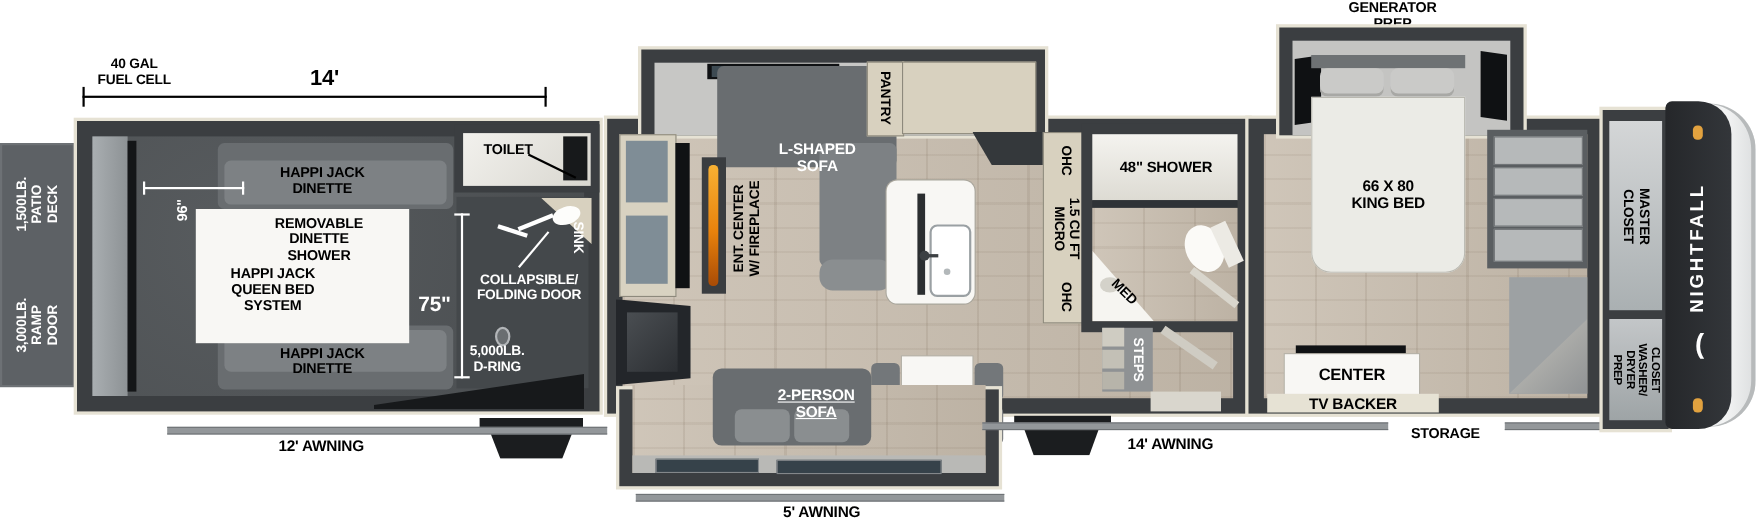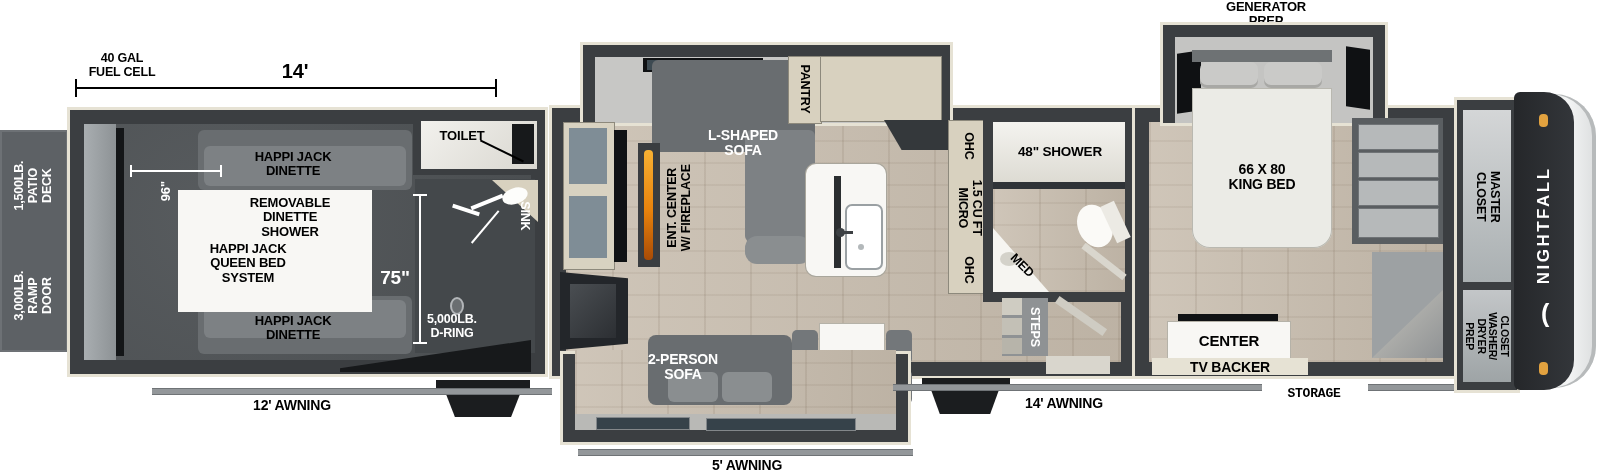--- a/index.html
+++ b/index.html
@@ -93,20 +93,22 @@
 
   <div class="abs" style="left:415px;top:179px;width:120px;height:174px;background:#44484b;"></div>
   <div class="abs" style="left:492px;top:180px;width:46px;height:42px;background:#d8d1bf;clip-path:polygon(100% 0,100% 100%,0 0);"></div>
   <div class="abs" style="left:502px;top:188px;width:26px;height:16px;background:#fdfdfb;border-radius:50%;transform:rotate(-18deg);"></div>
   <div class="abs wline" style="left:470px;top:200px;width:34px;height:4px;transform:rotate(-22deg);"></div>
   <div class="abs wline" style="left:452px;top:208px;width:28px;height:4px;transform:rotate(18deg);"></div>
   <div class="abs ctr" style="left:514px;top:194px;width:22px;height:44px;">
     <span class="lbl wh rot-cw" style="font-size:12.5px;">SINK</span>
   </div>
   <div class="abs wline" style="left:464px;top:226px;width:42px;height:1.5px;transform:rotate(-50deg);"></div>
+  <div class="abs lbl wh" style="left:423px;top:248px;width:116px;font-size:12.5px;">COLLAPSIBLE/
+FOLDING DOOR</div>
 
   <div class="abs wline" style="left:419px;top:194px;width:2px;height:150px;"></div>
   <div class="abs wline" style="left:413px;top:194px;width:14px;height:2px;"></div>
   <div class="abs wline" style="left:413px;top:342px;width:14px;height:2px;"></div>
   <div class="abs lbl wh" style="left:374px;top:268px;width:42px;font-size:19px;">75"</div>
 
   <div class="abs" style="left:450px;top:297px;width:10px;height:14px;border:2px solid #b2b5b8;border-radius:50%;background:#6a6e71;"></div>
   <div class="abs lbl wh" style="left:412px;top:313px;width:80px;font-size:12.5px;">5,000LB.
 D-RING</div>
 
@@ -202,21 +204,21 @@
 
   <div class="abs wall" style="left:563px;top:354px;width:345px;height:88px;"></div>
   <div class="abs wood" style="left:575px;top:350px;width:321px;height:80px;"></div>
   <div class="abs" style="left:575px;top:414px;width:321px;height:16px;background:#b9b9b6;"></div>
   <div class="abs window" style="left:596px;top:417px;width:92px;height:11px;"></div>
   <div class="abs window" style="left:706px;top:418px;width:148px;height:11px;"></div>
 
   <div class="abs sofadark" style="left:648px;top:335px;width:144px;height:70px;border-radius:8px;"></div>
   <div class="abs sofa" style="left:668px;top:372px;width:50px;height:30px;background:#8a8e90;"></div>
   <div class="abs sofa" style="left:722px;top:372px;width:50px;height:30px;background:#8a8e90;"></div>
-  <div class="abs lbl wh" style="left:638px;top:352px;width:90px;font-size:14px;">2-PERSON
+  <div class="abs lbl wh" style="left:697px;top:352px;width:90px;font-size:14px;text-decoration:underline;">2-PERSON
 SOFA</div>
 
   <div class="abs blackstep" style="left:922px;top:378px;width:88px;height:9px;"></div>
   <div class="abs blackstep" style="left:930px;top:387px;width:70px;height:27px;clip-path:polygon(0 0,100% 0,86% 100%,14% 100%);"></div>
 
   <div class="abs rail" style="left:578px;top:449px;width:335px;height:5px;"></div>
   <div class="abs lbl" style="left:700px;top:458px;width:94px;font-size:14px;">5' AWNING</div>
   <div class="abs rail" style="left:893px;top:384px;width:369px;height:5px;"></div>
   <div class="abs rail" style="left:1368px;top:384px;width:87px;height:5px;"></div>
   <div class="abs lbl" style="left:1012px;top:396px;width:104px;font-size:14px;">14' AWNING</div>
@@ -244,21 +246,21 @@
   <div class="abs drawer" style="left:1358px;top:208px;width:79px;height:28px;"></div>
   <div class="abs" style="left:1372px;top:252px;width:71px;height:106px;background:#9da1a3;"></div>
   <div class="abs" style="left:1372px;top:290px;width:71px;height:68px;background:linear-gradient(135deg,#c7c5bd,#8f9294);clip-path:polygon(0 100%,100% 0,100% 100%);"></div>
 
   <div class="abs" style="left:1178px;top:314px;width:100px;height:8px;background:#101214;"></div>
   <div class="abs whitebox" style="left:1168px;top:322px;width:122px;height:40px;box-shadow:0 0 0 1px #b5b2a8;"></div>
   <div class="abs lbl" style="left:1178px;top:333px;width:102px;font-size:15px;">CENTER</div>
   <div class="abs" style="left:1152px;top:358px;width:156px;height:17px;background:#e6e2d4;"></div>
   <div class="abs lbl" style="left:1162px;top:360px;width:136px;font-size:14px;">TV BACKER</div>
 
-  <div class="abs lbl" style="left:1268px;top:387px;width:92px;font-size:13px;font-family:Liberation Mono, monospace;">STORAGE</div>
+  <div class="abs lbl" style="left:1268px;top:387px;width:92px;font-size:13px;">STORAGE</div>
 
   <div class="abs wall" style="left:1457px;top:100px;width:60px;height:290px;"></div>
   <div class="abs" style="left:1463px;top:110px;width:48px;height:172px;background:linear-gradient(180deg,#d4d6d7,#aab0b2);"></div>
   <div class="abs ctr" style="left:1463px;top:152px;width:48px;height:90px;">
     <span class="lbl rot-cw" style="font-size:12.5px;">MASTER
 CLOSET</span>
   </div>
   <div class="abs" style="left:1463px;top:290px;width:48px;height:92px;background:linear-gradient(180deg,#c3c6c8,#9ea4a6);"></div>
   <div class="abs ctr" style="left:1463px;top:298px;width:48px;height:76px;">
     <span class="lbl rot-cw" style="font-size:10.5px;">CLOSET

